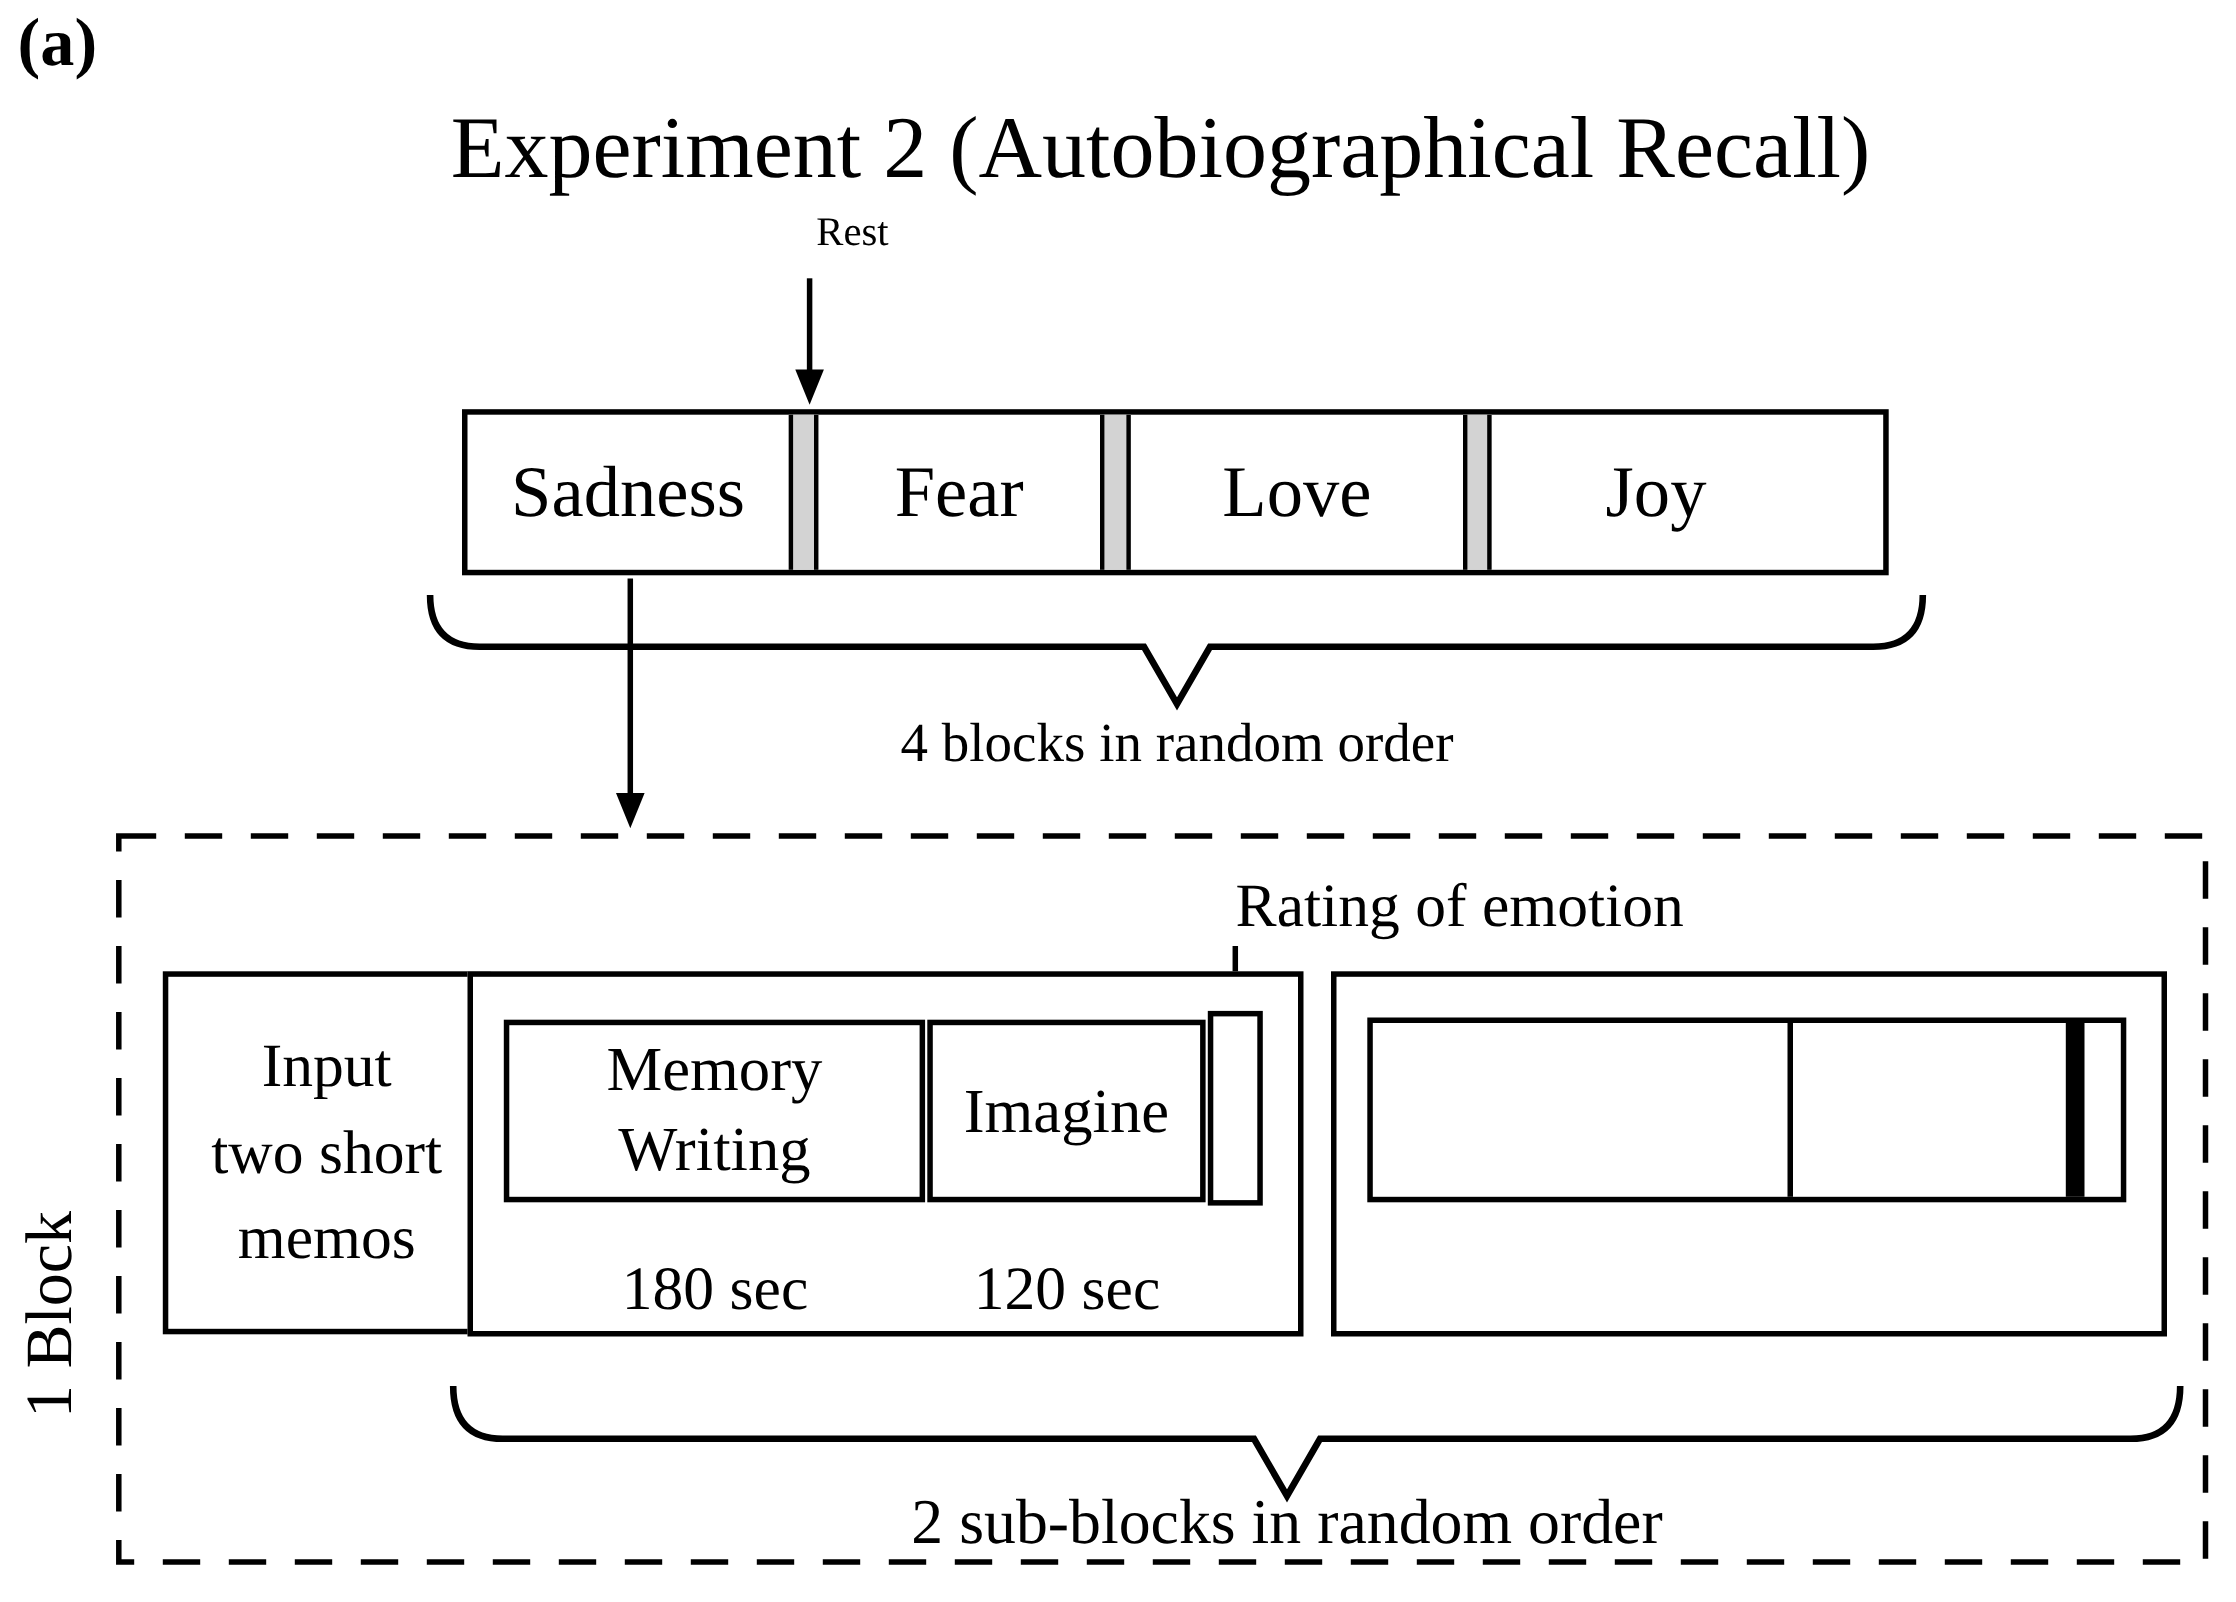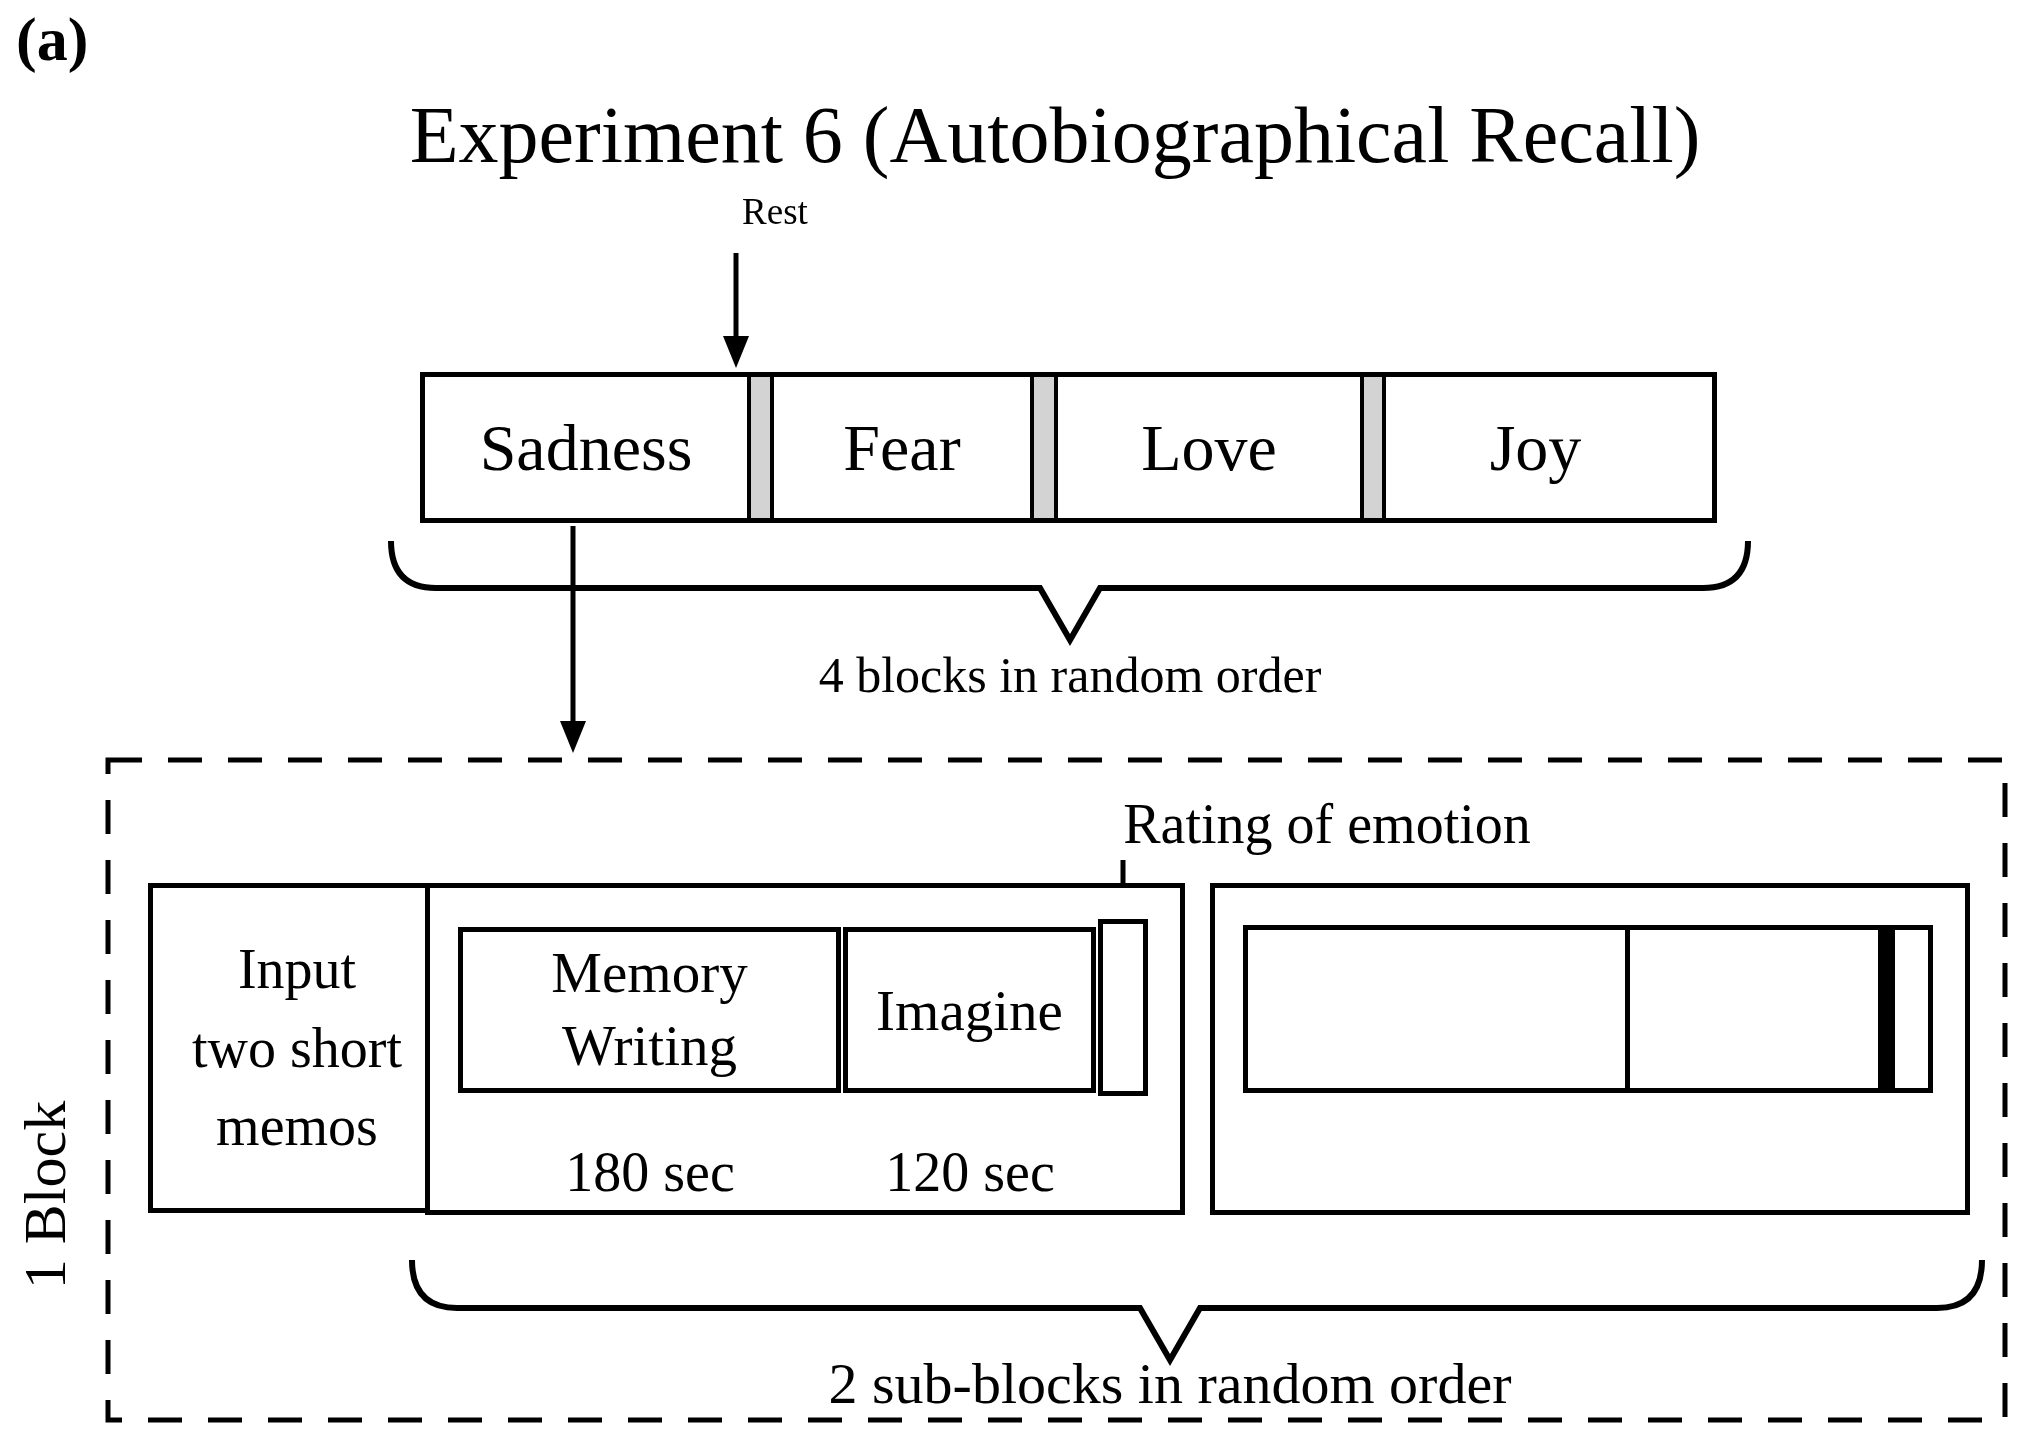--- a/index.html
+++ b/index.html
@@ -31,21 +31,21 @@
     width: 1297px; height: 151px;
     border: 5px solid #000;
     box-sizing: border-box;
     background: #ffffff;
     display: flex;
   }
   .ebox {
     display: flex; align-items: center; justify-content: center;
     font-size: 66px; box-sizing: border-box;
   }
-  .ebox:nth-child(1) { width: 322px; }
+  .ebox:nth-child(1) { width: 292px; }
   .ebox:nth-child(3) { width: 256px; }
   .ebox:nth-child(5) { width: 302px; }
   .ebox:nth-child(7) { width: 299px; text-align: right; }
   .strip {
     background: #d3d3d3;
     border-left: 4px solid #000;
     border-right: 4px solid #000;
     box-sizing: border-box;
   }
   .strip-1 { width: 27px; }
@@ -122,21 +122,21 @@
     <g>
       <line x1="864" y1="1127" x2="1076" y2="1127" stroke="#000" stroke-width="5"></line>
       <polygon points="846,1127 877,1113 877,1141" fill="#000"></polygon>
       <polygon points="1094,1127 1063,1113 1063,1141" fill="#000"></polygon>
     </g>
 
     <path d="M 412 1260 Q 412 1308 457 1308 L 1140 1308 L 1170 1360 L 1200 1308 L 1937 1308 Q 1982 1308 1982 1260" fill="none" stroke="#000" stroke-width="6"></path>
   </svg>
 
   <div class="txt panel-label">(a)</div>
-  <div class="txt title center-x">Experiment 6 (Autobiographical Recall)</div>
+  <div class="txt title center-x">Experiment 2 (Autobiographical Recall)</div>
   <div class="txt rest-label center-x">Rest</div>
 
   <div class="top-bar">
     <div class="ebox">Sadness</div>
     <div class="strip strip-1"></div>
     <div class="ebox">Fear</div>
     <div class="strip strip-2"></div>
     <div class="ebox">Love</div>
     <div class="strip strip-3"></div>
     <div class="ebox">Joy</div>

